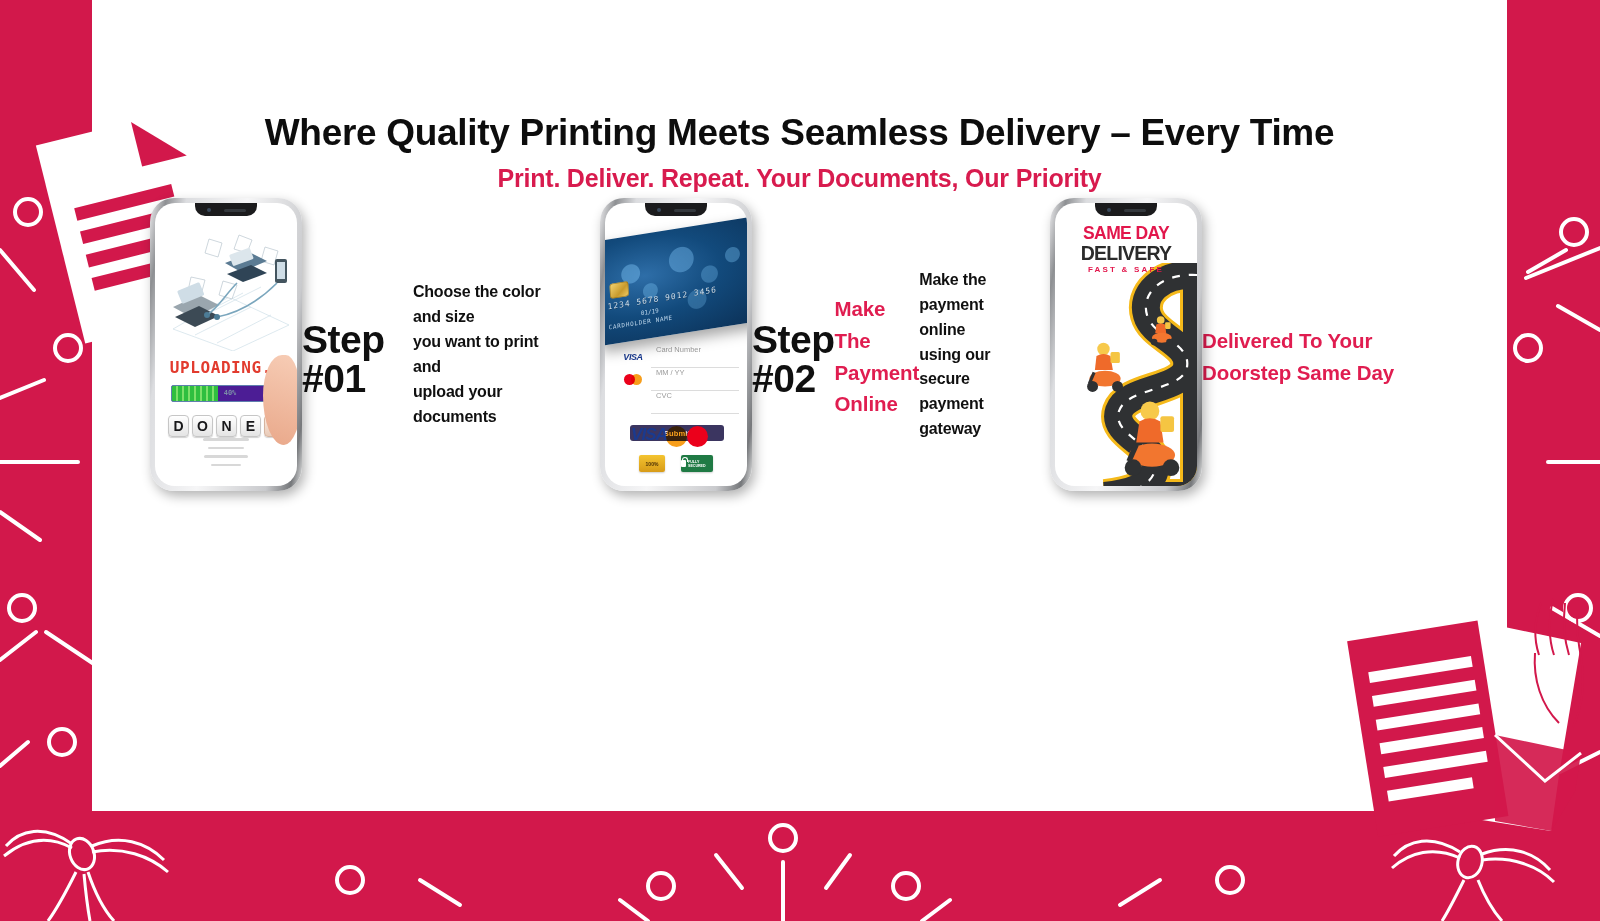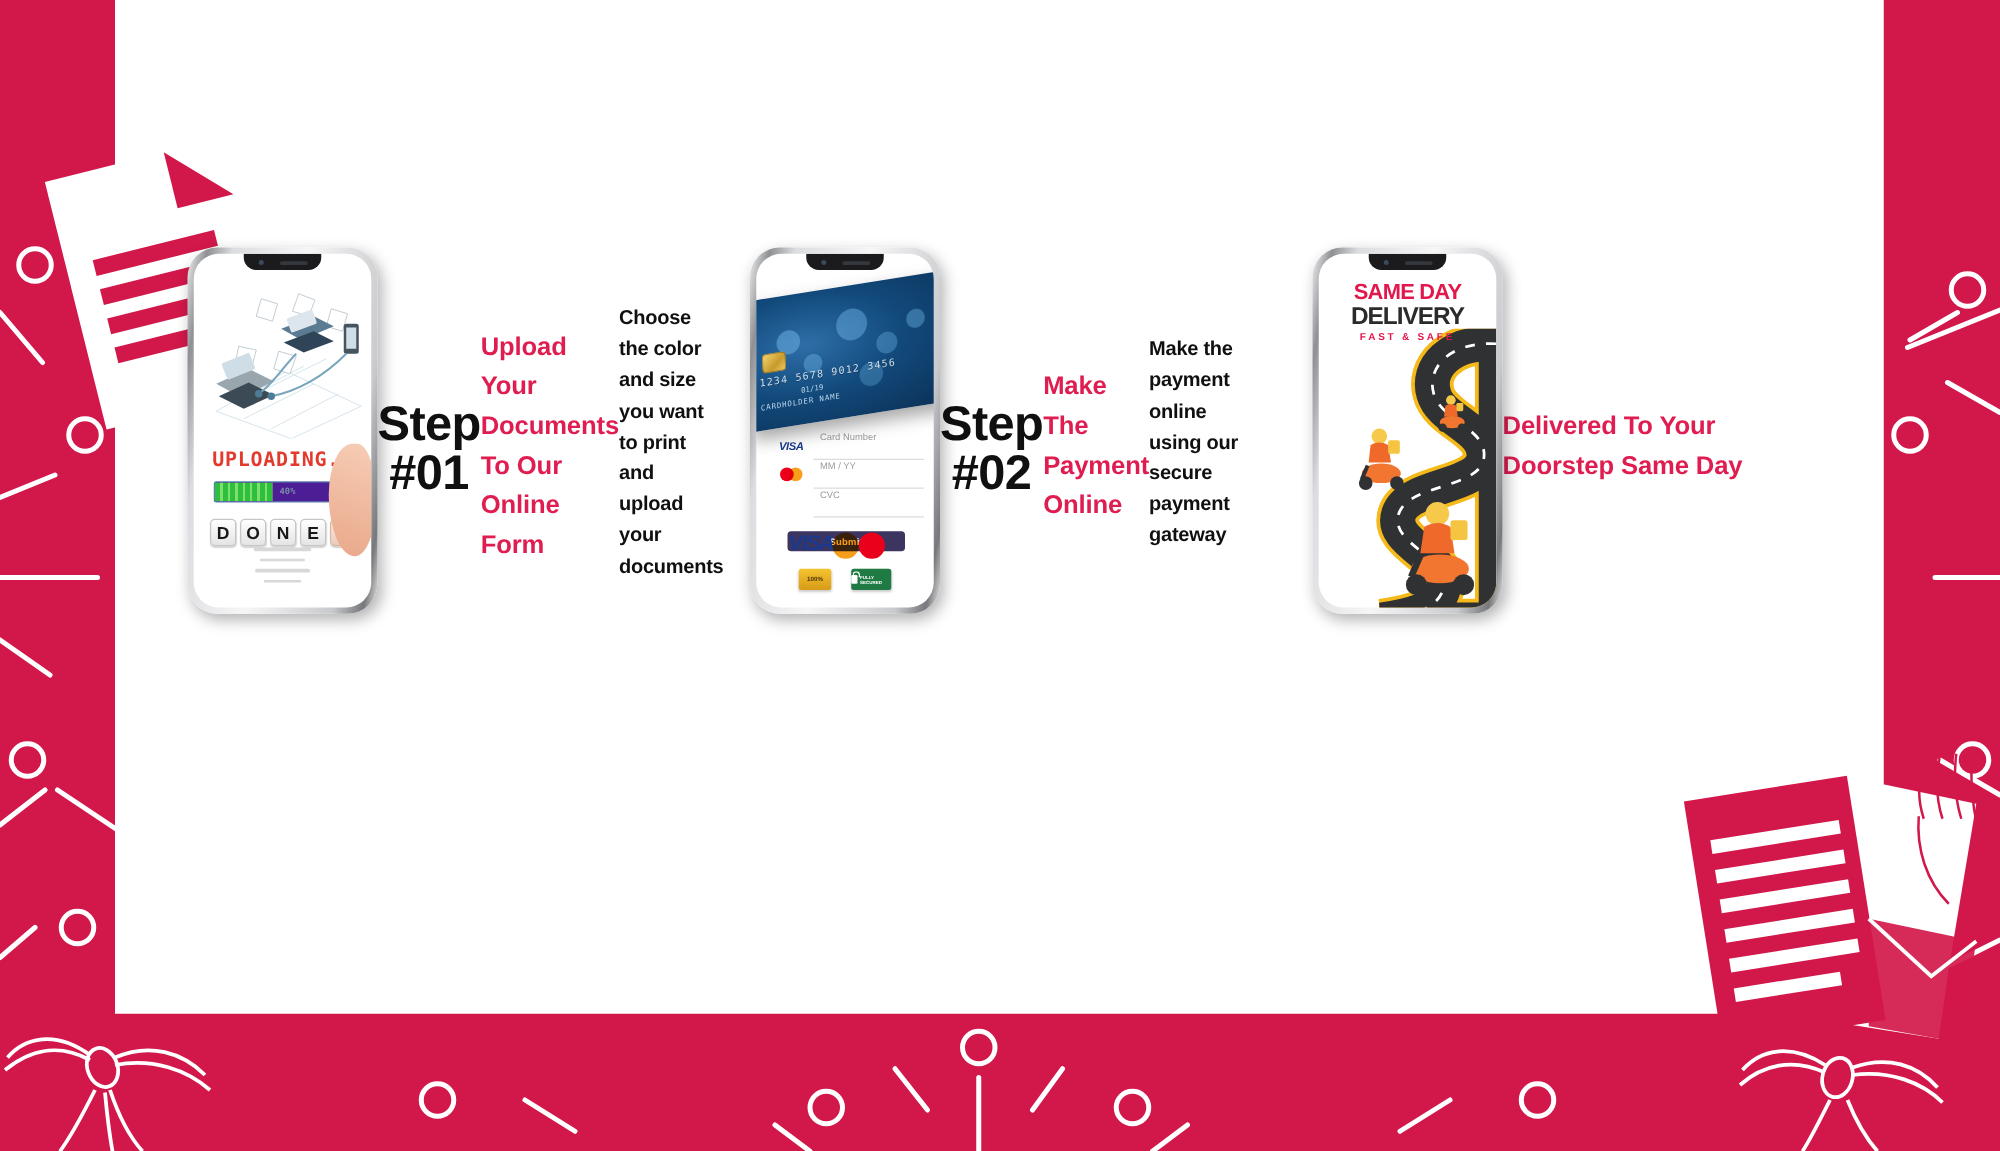--- a/index.html
+++ b/index.html
@@ -108,21 +108,21 @@
   }
   .notch::after {
     content: ""; position: absolute; right: 11px; top: 5.5px;
     width: 22px; height: 3px; border-radius: 2px; background: #34383d;
   }
 
   
   .step-title {
     margin-top: 22px;
     font-size: 39px; font-weight: 700; color: #101010;
-    letter-spacing: -0.5px; line-height: 1; text-align: center;
+    letter-spacing: -0.5px; line-height: 1;
   }
   .step-sub {
     margin-top: 17px;
     font-size: 20.5px; font-weight: 700; color: #e01d50;
     line-height: 1.54; letter-spacing: -0.1px;
     max-width: 370px;
   }
   .step-desc {
     margin-top: 14px;
     font-size: 16px; font-weight: 700; color: #101010;
@@ -400,20 +400,24 @@
         <rect x="34" y="124" width="104" height="11"></rect>
         <rect x="34" y="148" width="104" height="11"></rect>
         <rect x="34" y="172" width="104" height="11"></rect>
         <rect x="34" y="196" width="86" height="11"></rect>
       </g>
     </g>
     <path d="M150 150 L236 168 L230 206 L206 246 L150 236 Z" fill="#d2184b" opacity="0.92"></path>
     <path d="M150 150 L200 196 L236 168" fill="none" stroke="#ffffff" stroke-width="3"></path>
   </svg>
 
+  <div class="headings">
+    <div class="title">Where Quality Printing Meets Seamless Delivery – Every Time</div>
+    <div class="subtitle">Print. Deliver. Repeat. Your Documents, Our Priority</div>
+  </div>
 
   <div class="steps">
 
     <div class="step">
       <div class="phone-wrap">
         <div class="phone">
           <div class="phone-inner">
             <div class="notch"></div>
 
             <svg class="up-art" viewBox="0 0 132 118">
@@ -474,22 +478,20 @@
               <i style="width:46px"></i>
                 <i style="width:36px"></i>
                 <i style="width:44px"></i>
                 <i style="width:30px"></i>
             </div>
           </div>
         </div>
       </div>
 
       <div class="step-title">Step #01</div>
-      <div class="step-sub nowrap-lines">Upload Your Documents To Our
-Online Form</div>
       <div class="step-desc nowrap-lines">Choose the color and size
 you want to print and
 upload your documents</div>
     </div>
 
     <div class="step">
       <div class="phone-wrap">
         <div class="phone">
           <div class="phone-inner">
             <div class="notch"></div>

